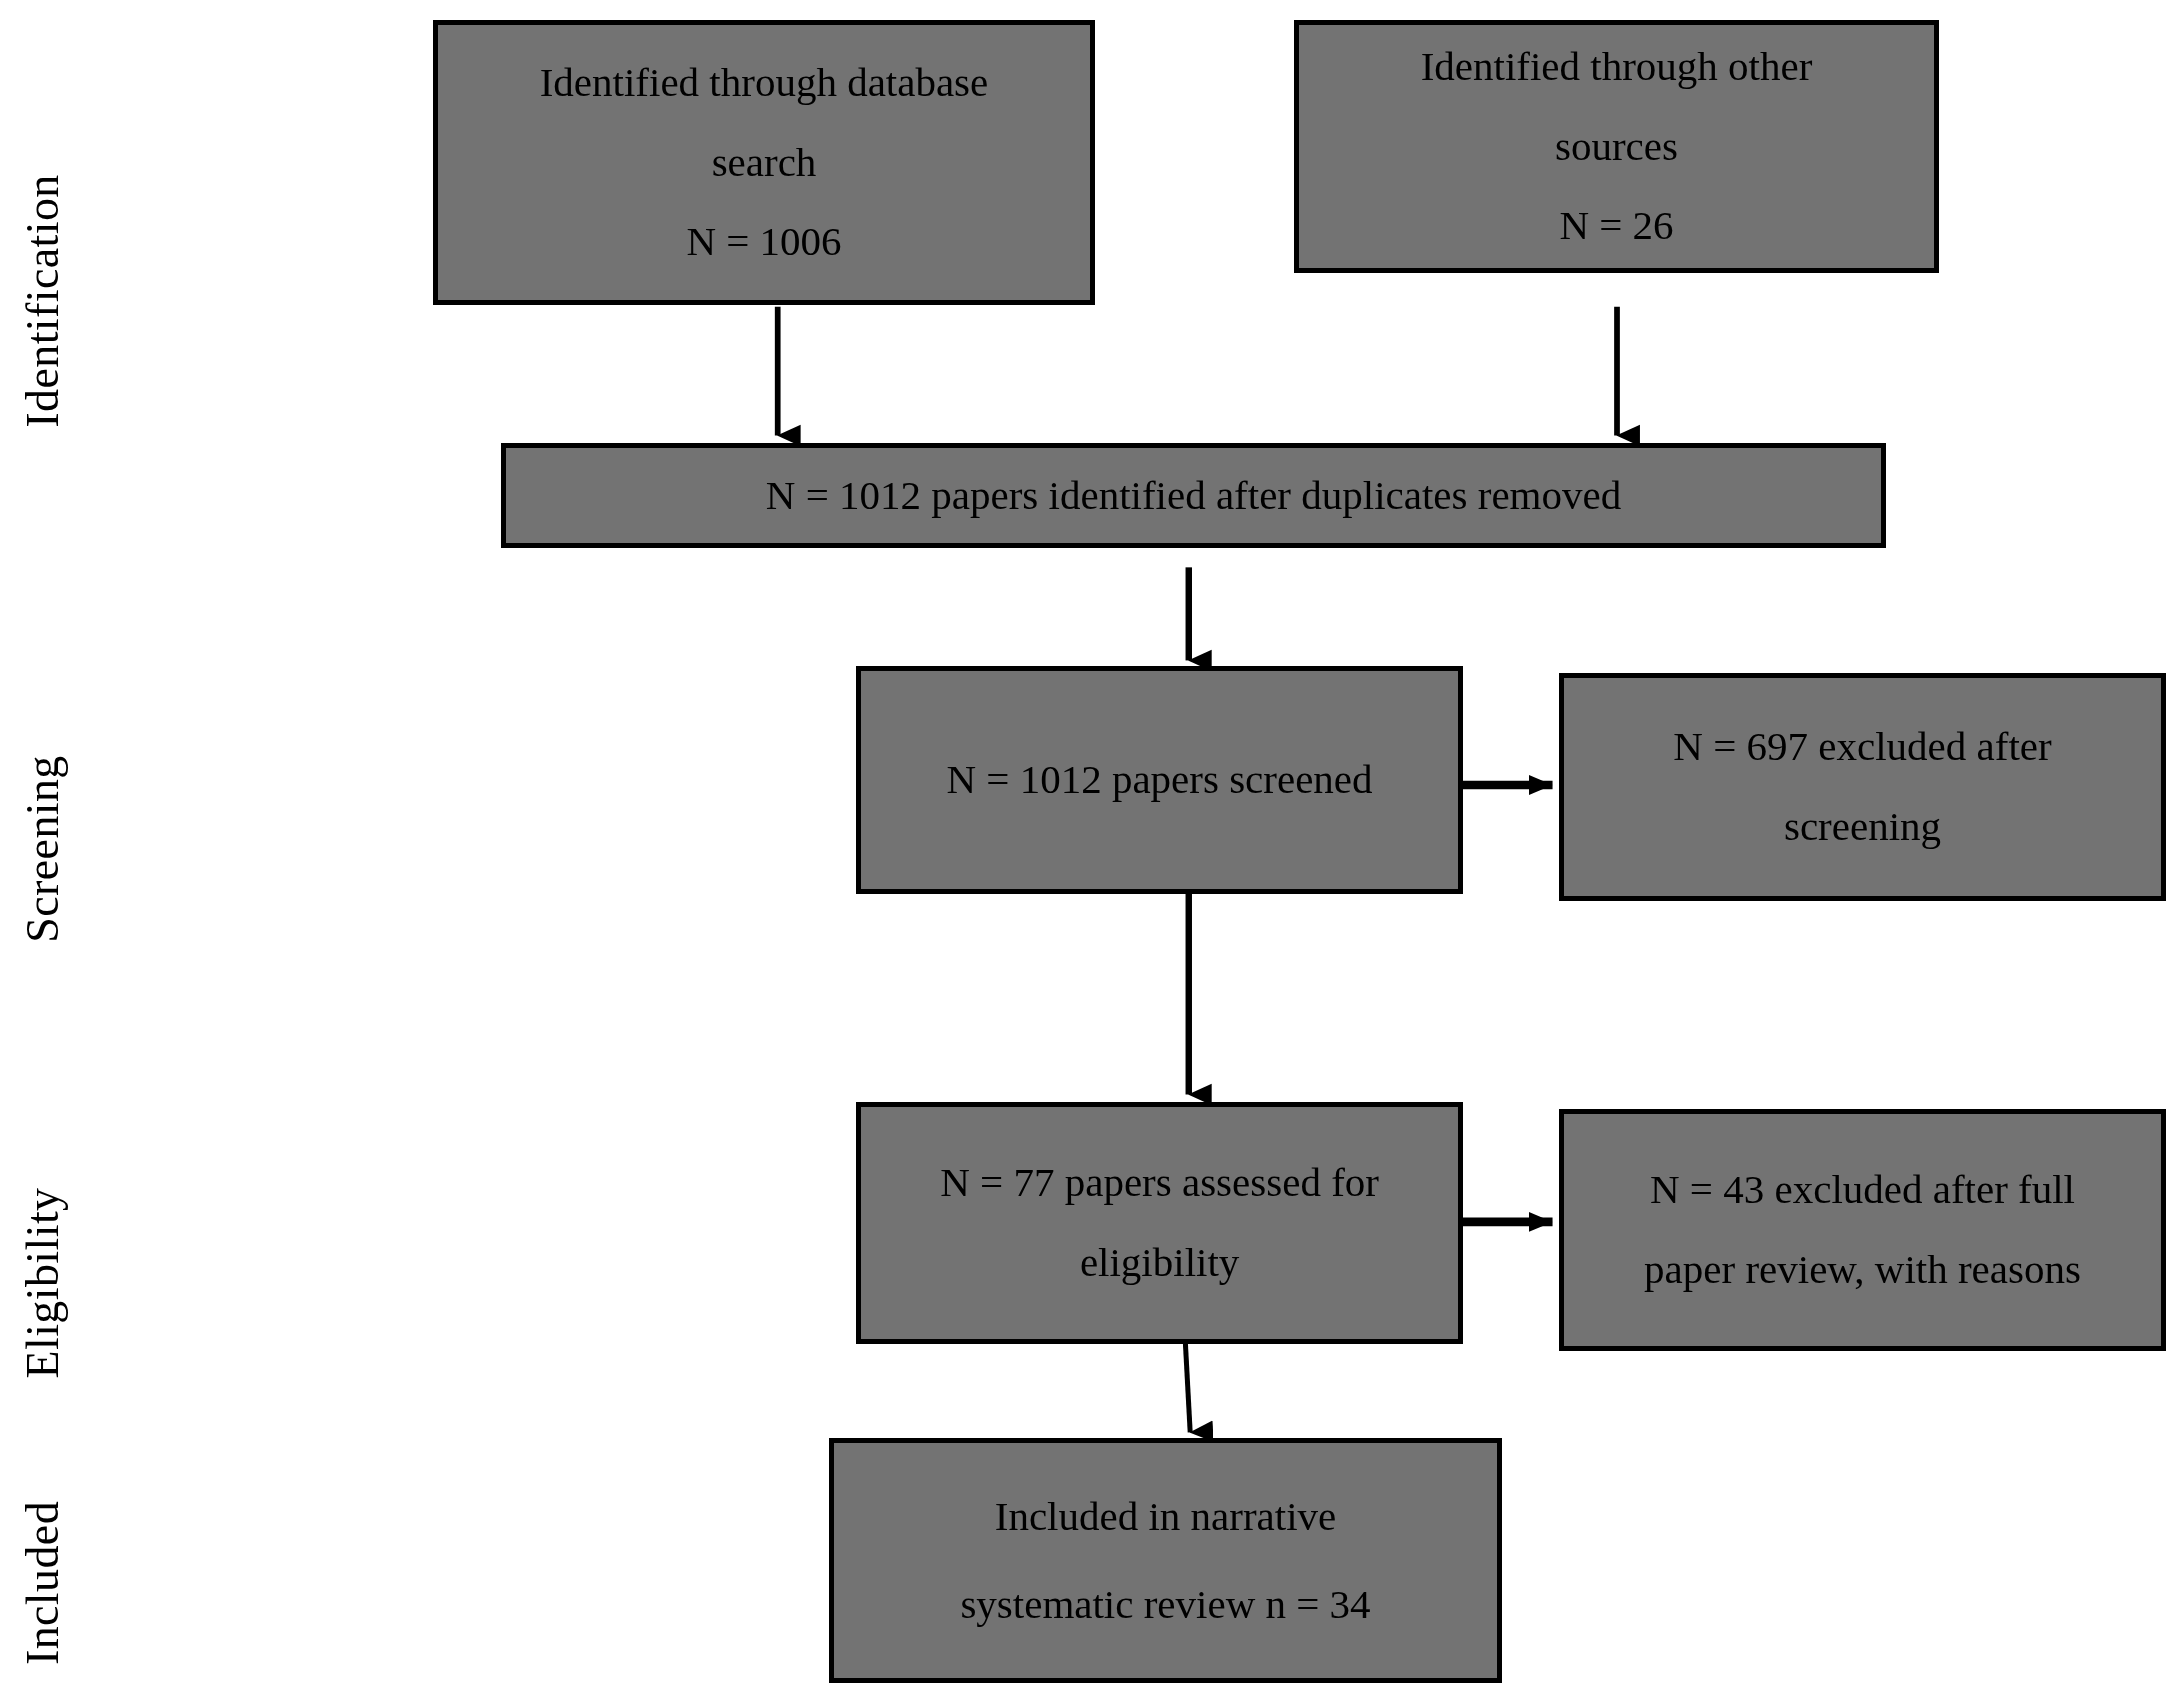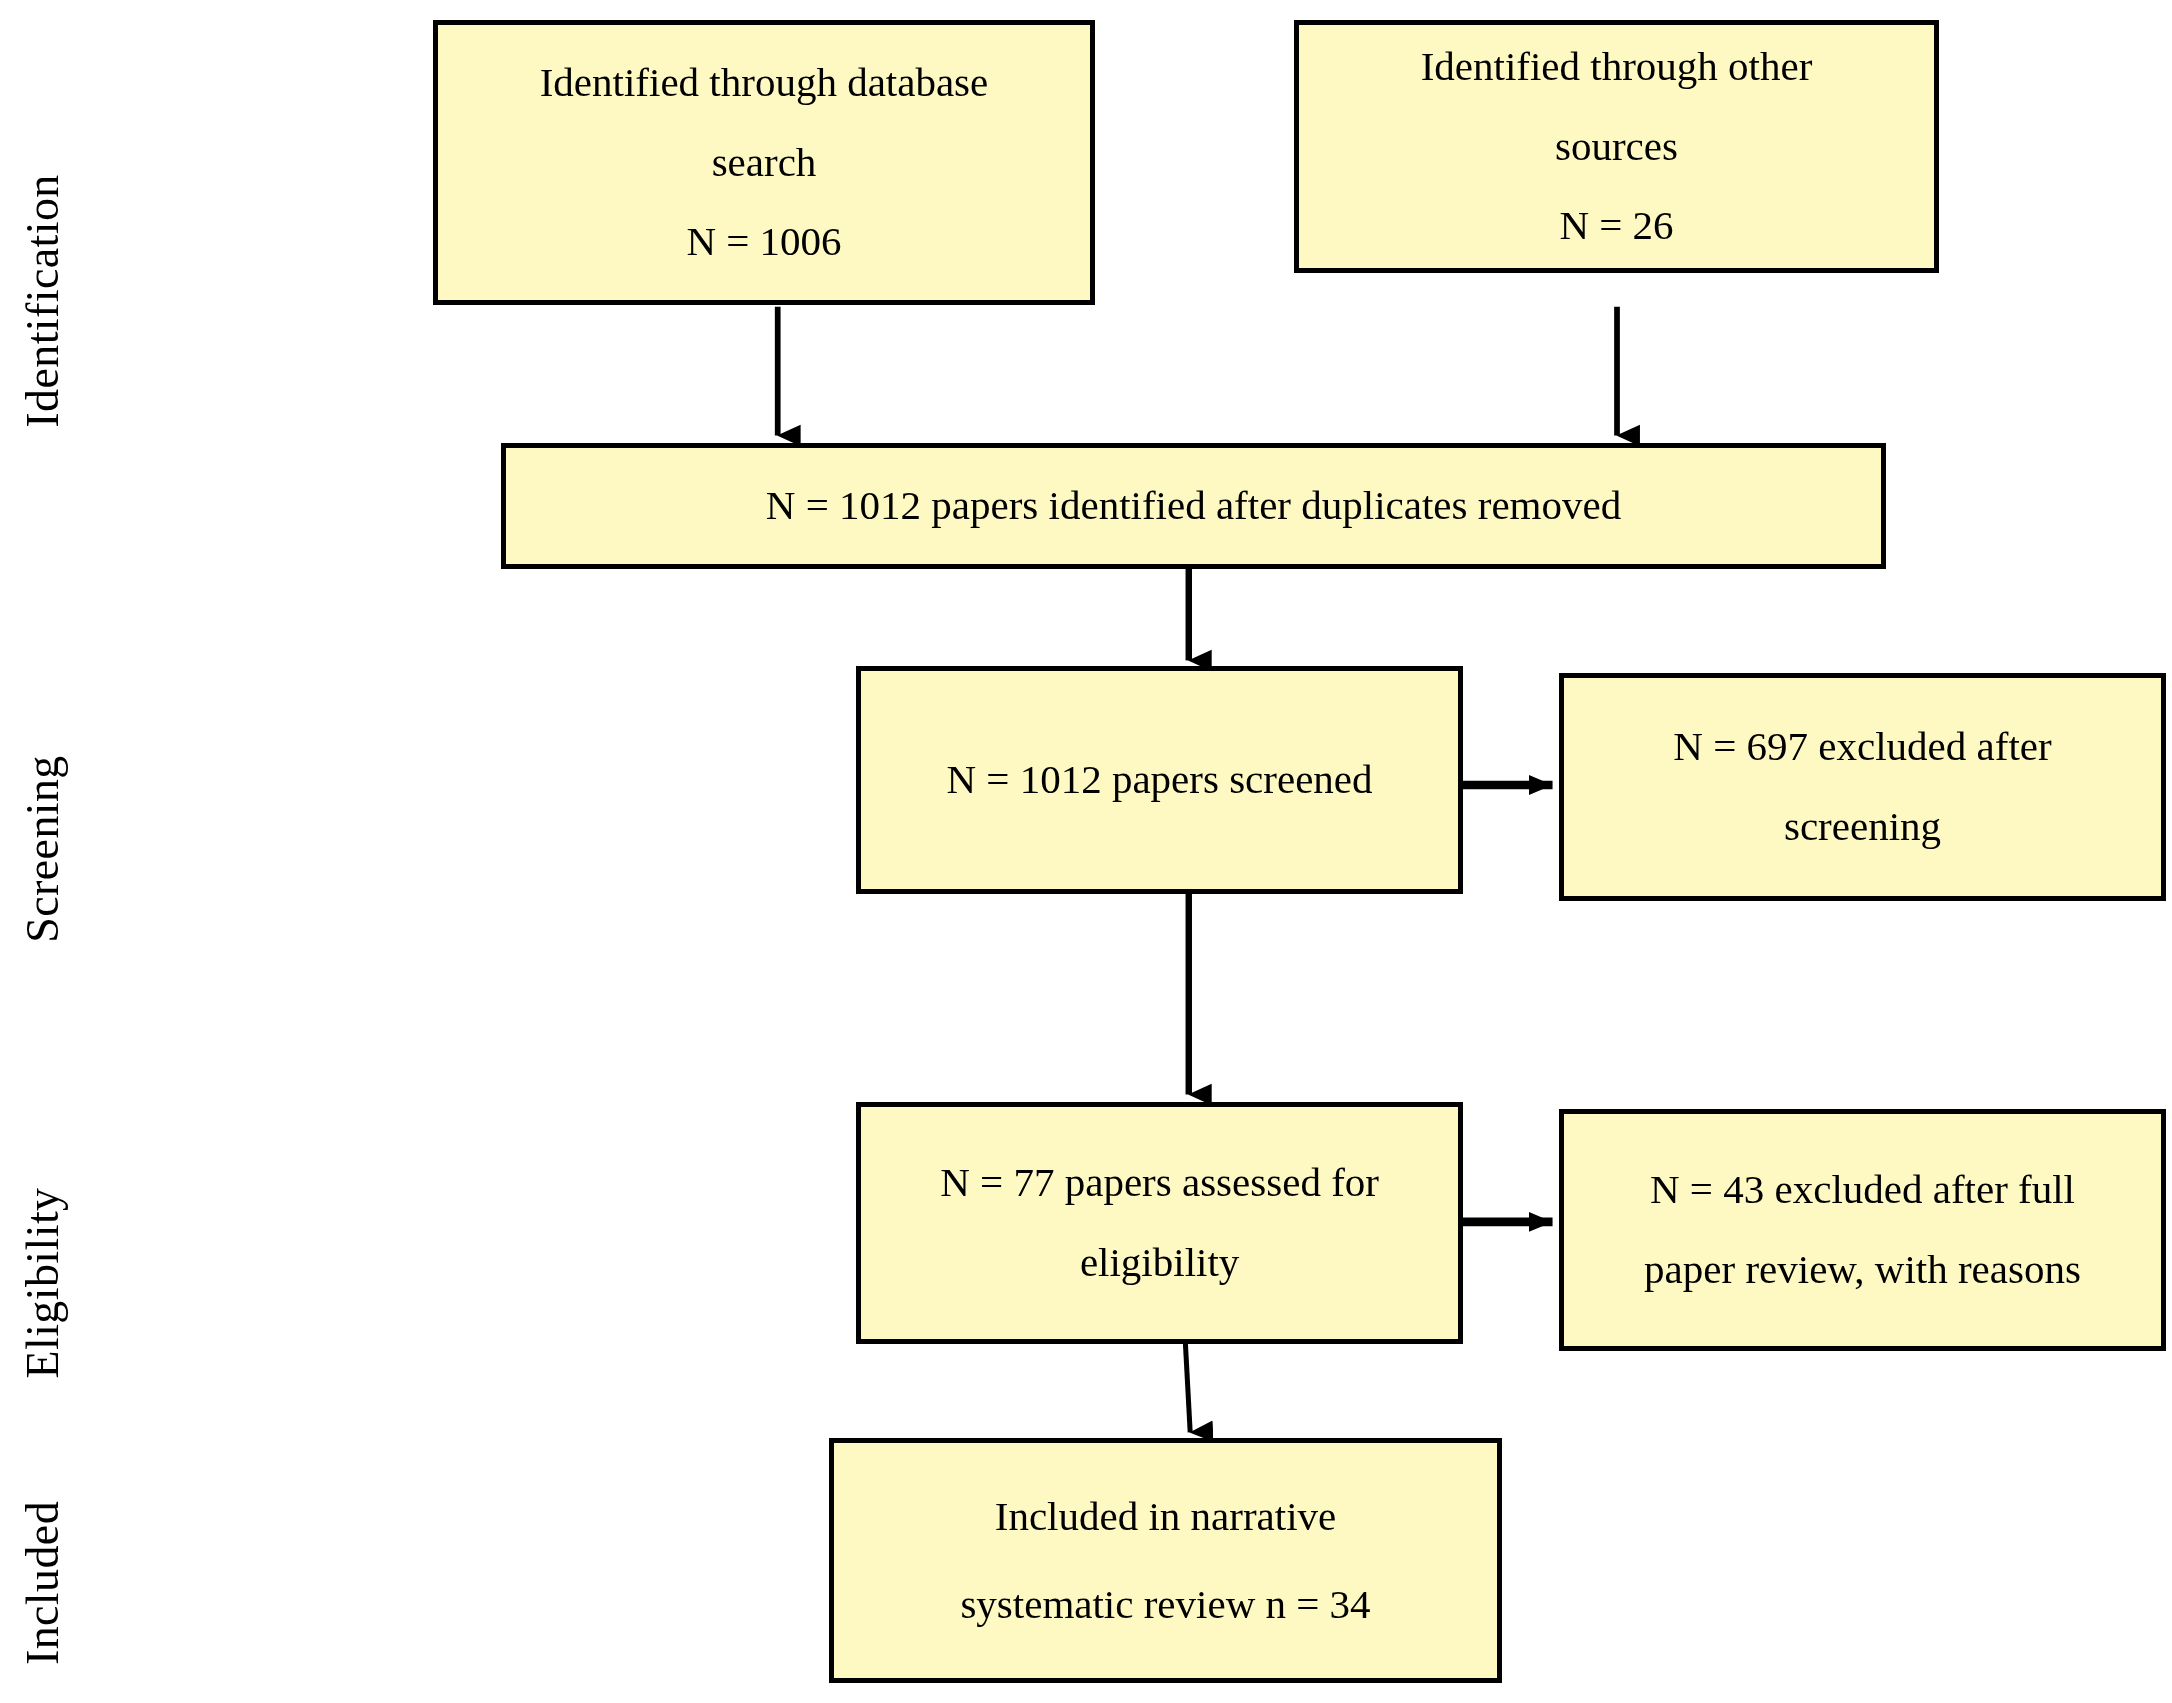--- a/index.html
+++ b/index.html
@@ -35,21 +35,21 @@
   .stage-label > span {
     transform: rotate(-90deg);
     transform-origin: center center;
     display: inline-block;
   }
 
   
   .node {
     position: absolute;
     box-sizing: border-box;
-    background: #fef9c3;
+    background: #737373;
     border: 5px solid #000000;
     display: flex;
     flex-direction: column;
     align-items: center;
     justify-content: center;
     text-align: center;
     font-size: 41px;
     line-height: 1.95;
     padding: 0 15.8px;
   }
@@ -119,21 +119,21 @@
     <span class="line">search</span>
     <span class="line">N = 1006</span>
   </div>
 
   <div class="node" style="left:1294px; top:20px; width:645px; height:253px;">
     <span class="line">Identified through other</span>
     <span class="line">sources</span>
     <span class="line">N = 26</span>
   </div>
 
-  <div class="node" style="left:501px; top:443px; width:1385px; height:126px;">
+  <div class="node" style="left:501px; top:443px; width:1385px; height:105px;">
     <span class="line">N = 1012 papers identified after duplicates removed</span>
   </div>
 
   <div class="node" style="left:856px; top:666px; width:607px; height:228px;">
     <span class="line">N = 1012 papers screened</span>
   </div>
 
   <div class="node" style="left:1559px; top:673px; width:607px; height:228px;">
     <span class="line">N = 697 excluded after</span>
     <span class="line">screening</span>

